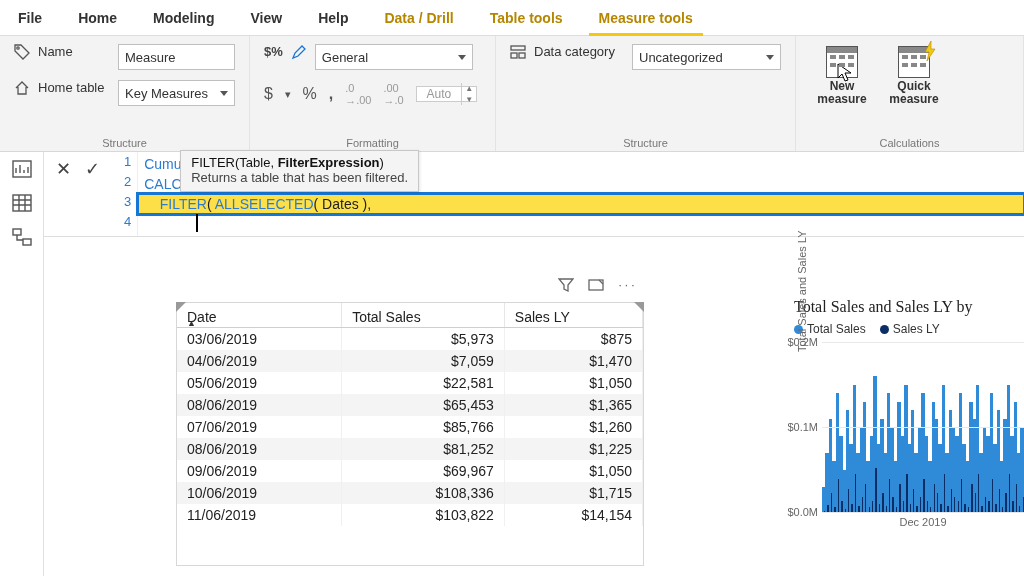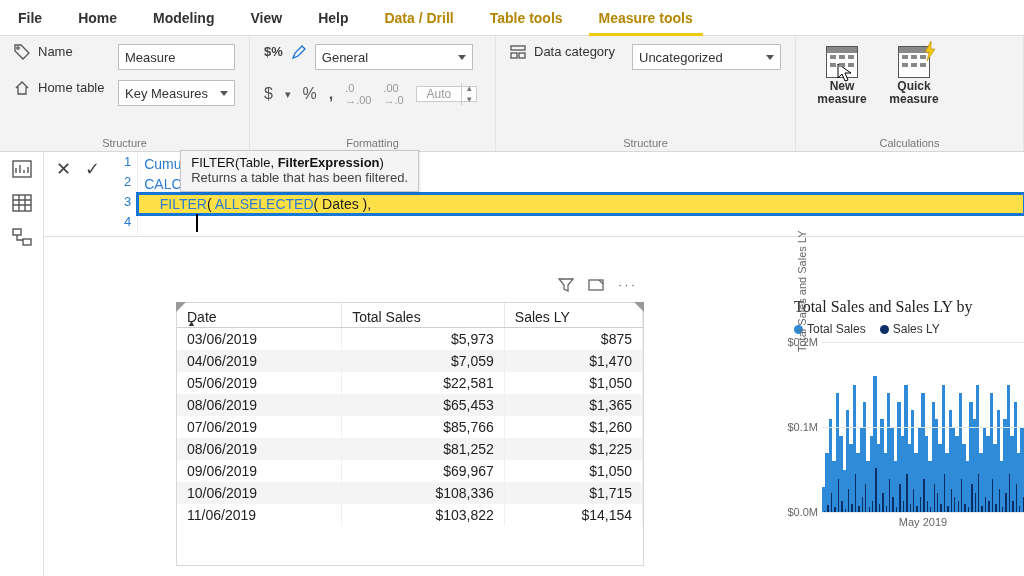--- a/index.html
+++ b/index.html
@@ -390,17 +390,17 @@
             <i style="height: 35%; background: rgb(47, 138, 216); --h2: 10%;"></i>
             <i style="height: 50%; background: rgb(47, 138, 216); --h2: 17.5%;"></i>
           </div>
       <div class="gridline" style="top: 0px;"></div>
           <span class="ytick" style="top: 0px;">$0.2M</span>
           <div class="gridline" style="top: 85px;"></div>
           <span class="ytick" style="top: 85px;">$0.1M</span>
           <div class="gridline" style="top: 170px;"></div>
           <span class="ytick" style="top: 170px;">$0.0M</span>
         </div>
-      <div class="xlab">May 2019</div>
+      <div class="xlab">Dec 2019</div>
     </div>
 
   </div>
 </div>
 
 </body></html>

